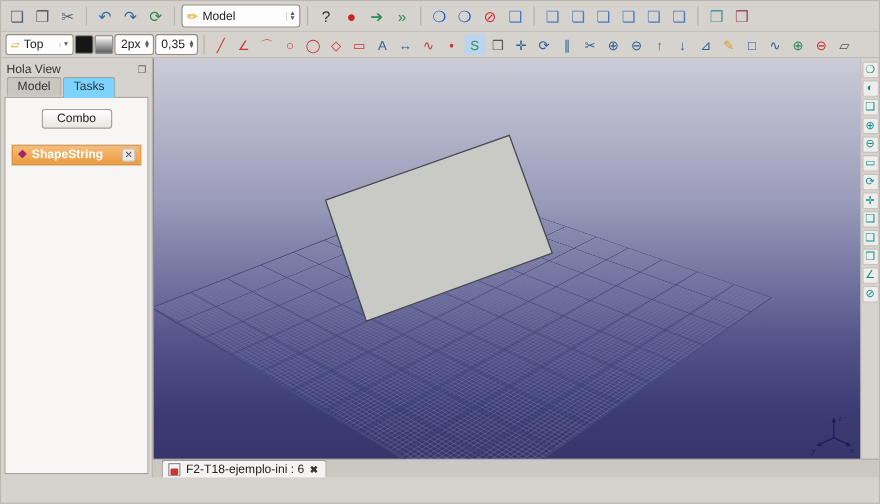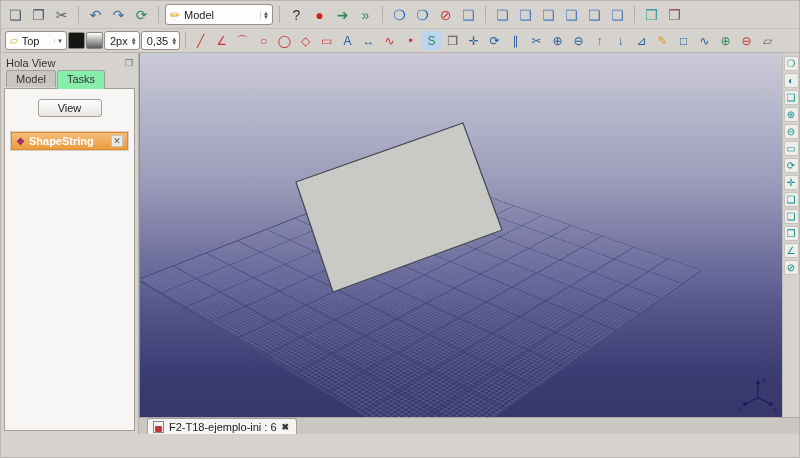--- a/index.html
+++ b/index.html
@@ -37,21 +37,21 @@
   .main { display: flex; height: 381px; }
   
   .left-panel { width: 140px; background: #d6d2ce; display: flex; flex-direction: column;
     padding: 2px 3px 3px 3px; border-right: 1px solid #b7b3ae; }
   .cv-header { height: 15px; display: flex; align-items: center; justify-content: space-between;
     padding: 0 2px; color: #333; }
   .cv-float { font-size: 9px; color: #666; }
   .cv-tabs { display: flex; align-items: flex-start; height: 19px; padding-left: 2px; }
   .cv-tab { padding: 2px 9px 2px 9px; border: 1px solid #a39e97; border-bottom: none;
     border-radius: 3px 3px 0 0; background: #c9c5c0; color: #333; margin-right: 1px; height: 17px; }
-  .cv-tab.active { background: #86efac; position: relative; z-index: 2; height: 19px; }
+  .cv-tab.active { background: #7dd3fc; position: relative; z-index: 2; height: 19px; }
   .cv-content { flex: 1; background: #f7f6f4; border: 1px solid #a39e97; margin-top: -1px;
     padding-top: 10px; display: flex; flex-direction: column; overflow: hidden; }
   .close-btn { width: 64px; height: 18px; margin: 0 auto; background: linear-gradient(#fefefe,#e9e6e2);
     border: 1px solid #a39e97; border-radius: 3px; font-size: 11px; color: #222;
     font-family: "Liberation Sans", sans-serif; }
   .task-box { margin: 14px 5px 0 5px; background: #fbfaf9; border: 1px solid #d5d0ca; }
   .task-header { height: 18px; display: flex; align-items: center; gap: 4px; padding: 0 4px;
     background: linear-gradient(#f6bc79, #ec9c3e); border: 1px solid #df8c2c; color: #ffffff;
     font-weight: bold; }
   .task-header .t-icon { font-size: 10px; color: #a2246e; }
@@ -374,21 +374,21 @@
     <div class="left-panel">
       <div class="cv-header">
         <span>Hola View</span>
         <span class="cv-float">❐</span>
       </div>
       <div class="cv-tabs">
         <span class="cv-tab">Model</span>
         <span class="cv-tab active">Tasks</span>
       </div>
       <div class="cv-content">
-        <button class="close-btn">View</button>
+        <button class="close-btn">Combo</button>
         <div class="task-box">
           <div class="task-header">
             <span class="t-icon">❖</span>
             <span>ShapeString</span>
             <span class="t-close">✕</span>
           </div>
         </div>
       </div>
     </div>
 

